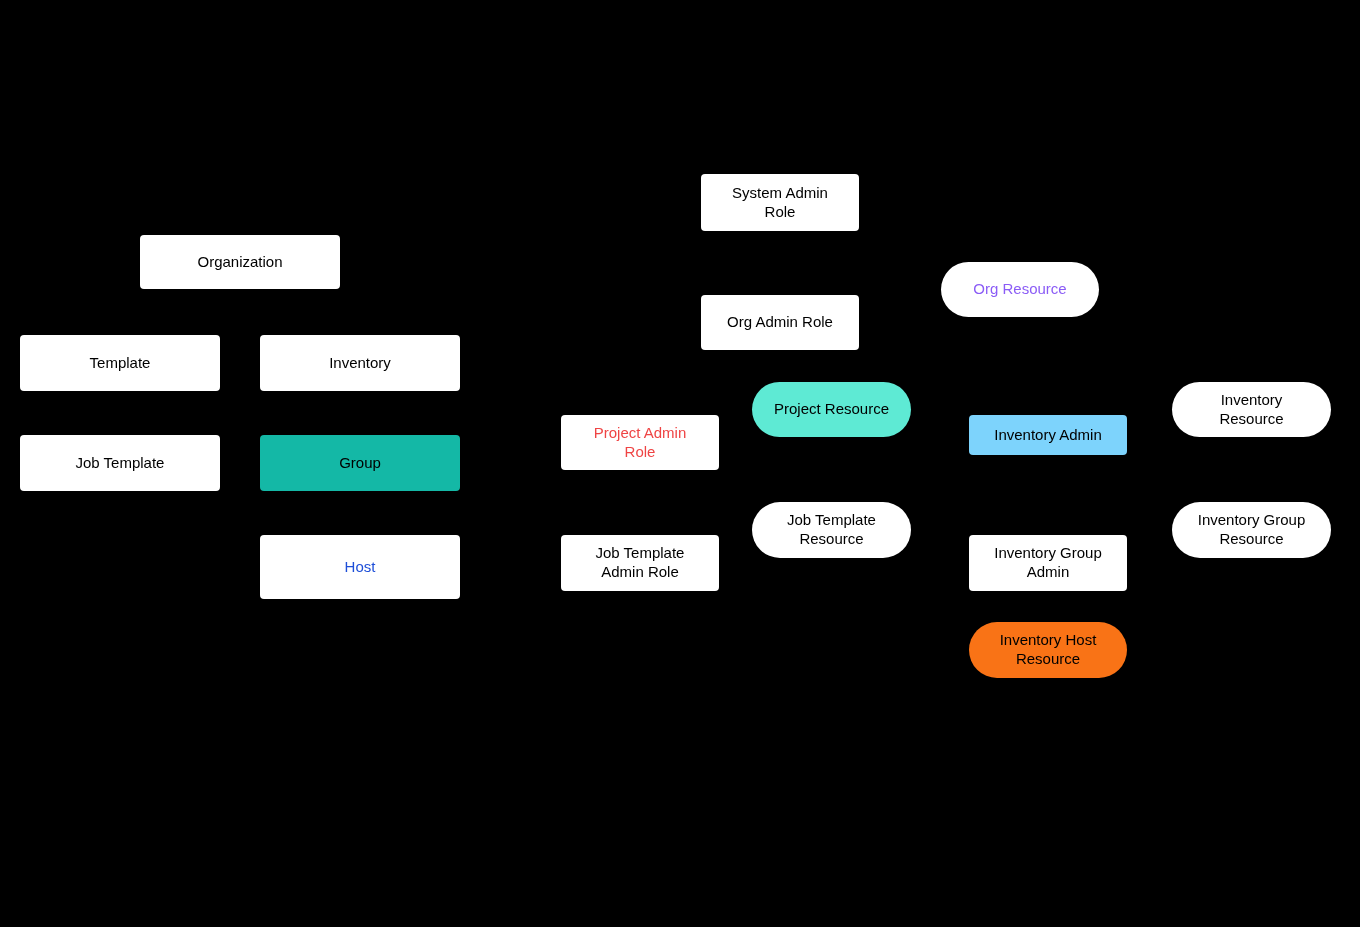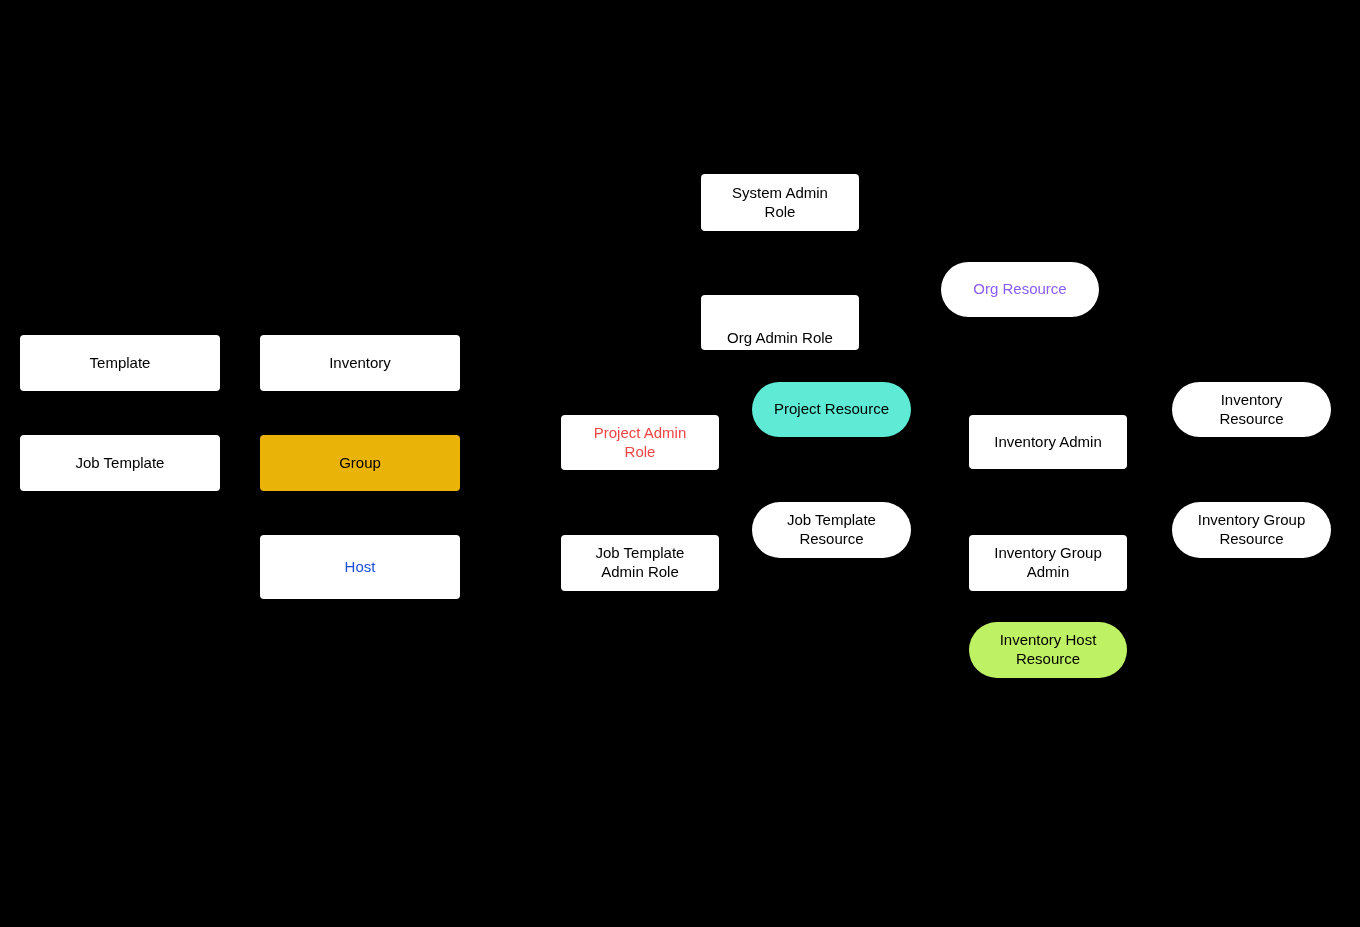--- a/index.html
+++ b/index.html
@@ -37,53 +37,56 @@
   }
   .node span {
     display: block;
     white-space: pre-line;
   }
 </style>
 </head>
 <body>
 
 <div id="canvas">
+    <div class="node rect" style="left: 140px; top: 202px; width: 200px; height: 54px; background: rgb(255, 255, 255); color: rgb(0, 0, 0);">
+      <span>Organization</span>
+    </div>
     <div class="node rect" style="left: 20px; top: 302px; width: 200px; height: 56px; background: rgb(255, 255, 255); color: rgb(0, 0, 0);">
       <span>Template</span>
     </div>
     <div class="node rect" style="left: 260px; top: 302px; width: 200px; height: 56px; background: rgb(255, 255, 255); color: rgb(0, 0, 0);">
       <span>Inventory</span>
     </div>
     <div class="node rect" style="left: 20px; top: 402px; width: 200px; height: 56px; background: rgb(255, 255, 255); color: rgb(0, 0, 0);">
       <span>Job Template</span>
     </div>
-    <div class="node rect" style="left: 260px; top: 402px; width: 200px; height: 56px; background: #eab308; color: rgb(0, 0, 0);">
+    <div class="node rect" style="left: 260px; top: 402px; width: 200px; height: 56px; background: #14b8a6; color: rgb(0, 0, 0);">
       <span>Group</span>
     </div>
     <div class="node rect" style="left: 260px; top: 502px; width: 200px; height: 64px; background: rgb(255, 255, 255); color: #1d4ed8;">
       <span>Host</span>
     </div>
     <div class="node rect" style="left: 701px; top: 141px; width: 158px; height: 57px; background: rgb(255, 255, 255); color: rgb(0, 0, 0);">
       <span>System Admin
 Role</span>
     </div>
-    <div class="node rect" style="left: 701px; top: 262px; width: 158px; height: 55px; background: rgb(255, 255, 255); color: rgb(0, 0, 0); align-items: flex-end;">
+    <div class="node rect" style="left: 701px; top: 262px; width: 158px; height: 55px; background: rgb(255, 255, 255); color: rgb(0, 0, 0);">
       <span>Org Admin Role</span>
     </div>
     <div class="node pill" style="left: 941px; top: 262px; width: 158px; height: 55px; background: rgb(255, 255, 255); color: #8b5cf6;">
       <span>Org Resource</span>
     </div>
     <div class="node rect" style="left: 561px; top: 382px; width: 158px; height: 55px; background: rgb(255, 255, 255); color: #ef4444;">
       <span>Project Admin
 Role</span>
     </div>
     <div class="node pill" style="left: 752px; top: 382px; width: 159px; height: 55px; background: #5eead4; color: rgb(0, 0, 0);">
       <span>Project Resource</span>
     </div>
-    <div class="node rect" style="left: 969px; top: 382px; width: 158px; height: 54px; background: #ffffff; color: rgb(0, 0, 0);">
+    <div class="node rect" style="left: 969px; top: 382px; width: 158px; height: 40px; background: #7dd3fc; color: rgb(0, 0, 0);">
       <span>Inventory Admin</span>
     </div>
     <div class="node pill" style="left: 1172px; top: 382px; width: 159px; height: 55px; background: rgb(255, 255, 255); color: rgb(0, 0, 0);">
       <span>Inventory
 Resource</span>
     </div>
     <div class="node rect" style="left: 561px; top: 502px; width: 158px; height: 56px; background: rgb(255, 255, 255); color: rgb(0, 0, 0);">
       <span>Job Template
 Admin Role</span>
     </div>
@@ -92,17 +95,17 @@
 Resource</span>
     </div>
     <div class="node rect" style="left: 969px; top: 502px; width: 158px; height: 56px; background: rgb(255, 255, 255); color: rgb(0, 0, 0);">
       <span>Inventory Group
 Admin</span>
     </div>
     <div class="node pill" style="left: 1172px; top: 502px; width: 159px; height: 56px; background: rgb(255, 255, 255); color: rgb(0, 0, 0);">
       <span>Inventory Group
 Resource</span>
     </div>
-    <div class="node pill" style="left: 969px; top: 622px; width: 158px; height: 56px; background: #bef264; color: rgb(0, 0, 0);">
+    <div class="node pill" style="left: 969px; top: 622px; width: 158px; height: 56px; background: #f97316; color: rgb(0, 0, 0);">
       <span>Inventory Host
 Resource</span>
     </div>
   </div>
 
 </body></html>

